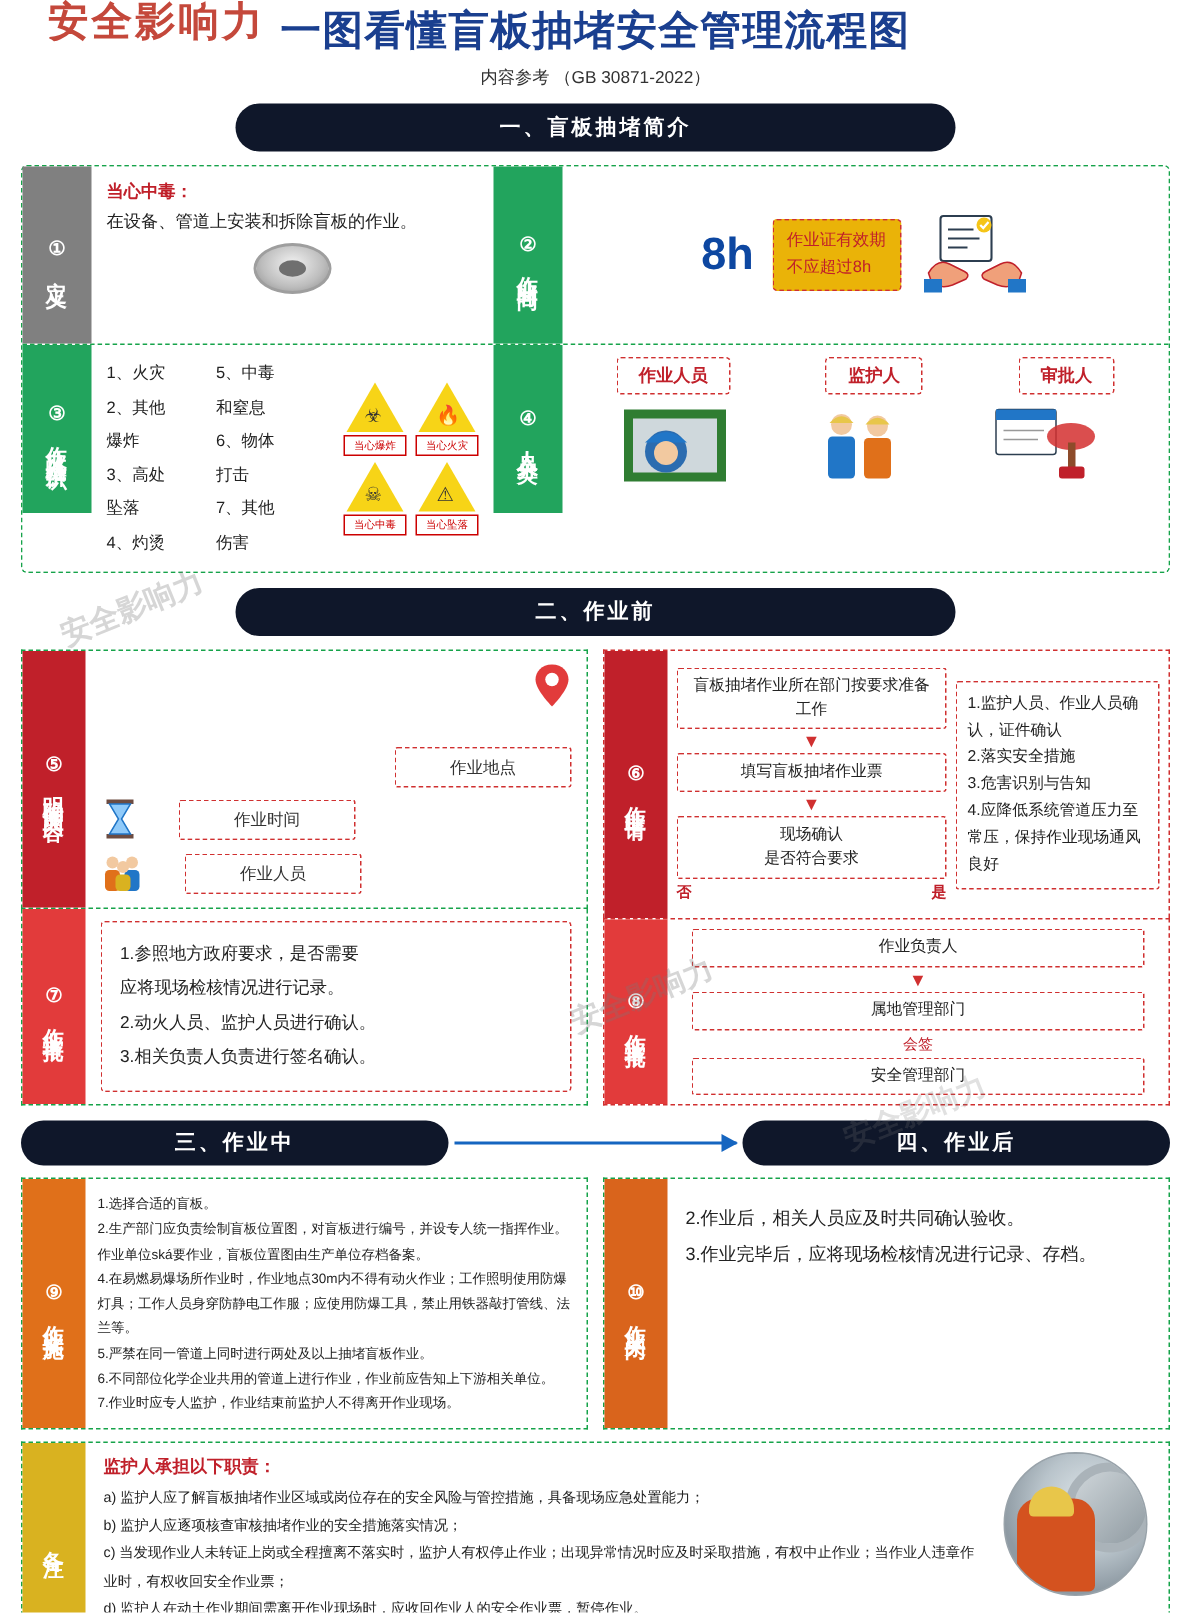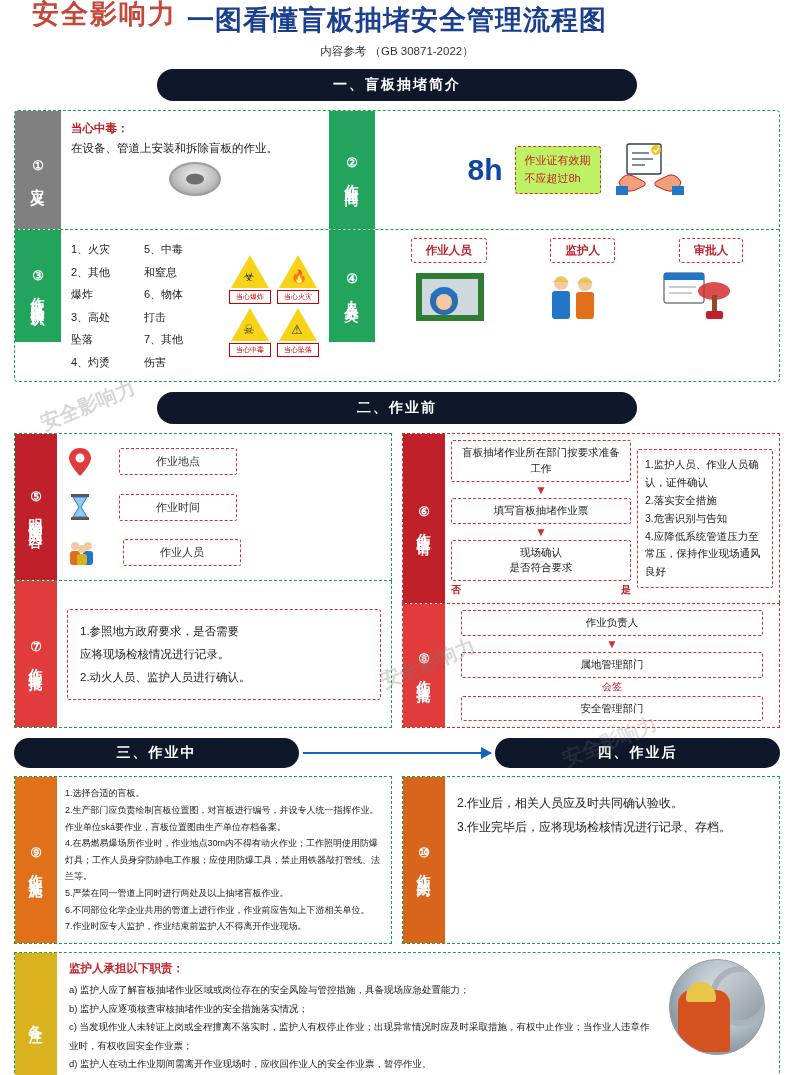--- a/index.html
+++ b/index.html
@@ -69,21 +69,21 @@
     border-radius: 50%; border: 2px solid #9e9e9e; position: relative;
   }
   .flange:after {
     content:''; position:absolute; left:50%; top:50%; width:18px; height:11px;
     transform: translate(-50%,-50%); border-radius:50%;
     background:#6f6f6f;
   }
   .bigh { font-size: 30px; font-weight: bold; color: #0d47a1; }
   .note-box {
     border: 1.2px dashed #d03030; border-radius: 3px; padding: 5px 9px;
-    font-size: 11px; color: #c0202a; line-height: 1.6; background: #bef264;
+    font-size: 11px; color: #c0202a; line-height: 1.6; background: #eab308;
   }
   .cert-icon { width: 74px; height: 56px; position: relative; }
 
   
   .risk-list { display: flex; font-size: 11px; line-height: 2.05; }
   .risk-list div { padding-right: 16px; }
   .warn-row { display: flex; gap: 6px; }
   .warn {
     width: 42px; text-align: center; font-size: 6px; color: #333;
   }
@@ -316,21 +316,21 @@
 
   <div class="sec2">
 
     <div class="left">
       <div class="panel" style="flex:1;">
         <div class="lbl darkred" style="width:42px;">
           <span class="num">⑤</span>
             <span>明确作业内容</span>
         </div>
         <div class="cell" style="display:flex; flex-direction:column; justify-content:space-around; gap:6px;">
-          <div style="display:flex; align-items:center; gap:26px;">
+          <div style="display:flex; align-items:flex-end; gap:26px;flex-direction:column;">
             <svg width="26" height="30" viewBox="0 0 26 30">
               <path d="M13 1 C6 1 2 6 2 11 C2 18 13 29 13 29 C13 29 24 18 24 11 C24 6 20 1 13 1z" fill="#e23b3b"></path>
               <circle cx="13" cy="11" r="4.5" fill="#fff"></circle>
             </svg>
             <div class="item-dash">作业地点</div>
           </div>
           <div style="display:flex; align-items:center; gap:26px;">
             <svg width="26" height="30" viewBox="0 0 26 30">
               <rect x="4" y="2" width="18" height="3" fill="#6d4c41"></rect>
               <rect x="4" y="25" width="18" height="3" fill="#6d4c41"></rect>
@@ -355,20 +355,21 @@
       <div class="panel" style="flex:1; border-top:none;">
         <div class="lbl red" style="width:42px;">
           <span class="num">⑦</span>
             <span>作业审批</span>
         </div>
         <div class="cell" style="display:flex; align-items:center;">
           <div class="approve-text" style="border:1.2px dashed #d03030; border-radius:3px; padding:10px 12px; width:100%;">
             <div>1.参照地方政府要求，是否需要</div>
             <div>应将现场检核情况进行记录。</div>
             <div>2.动火人员、监护人员进行确认。</div>
+            <div>3.相关负责人负责进行签名确认。</div>
           </div>
         </div>
       </div>
     </div>
 
     <div class="right">
       <div class="panel red-b" style="flex:1; border-bottom:none;">
         <div class="lbl darkred" style="width:42px;">
           <span class="num">⑥</span>
             <span>作业申请</span>

